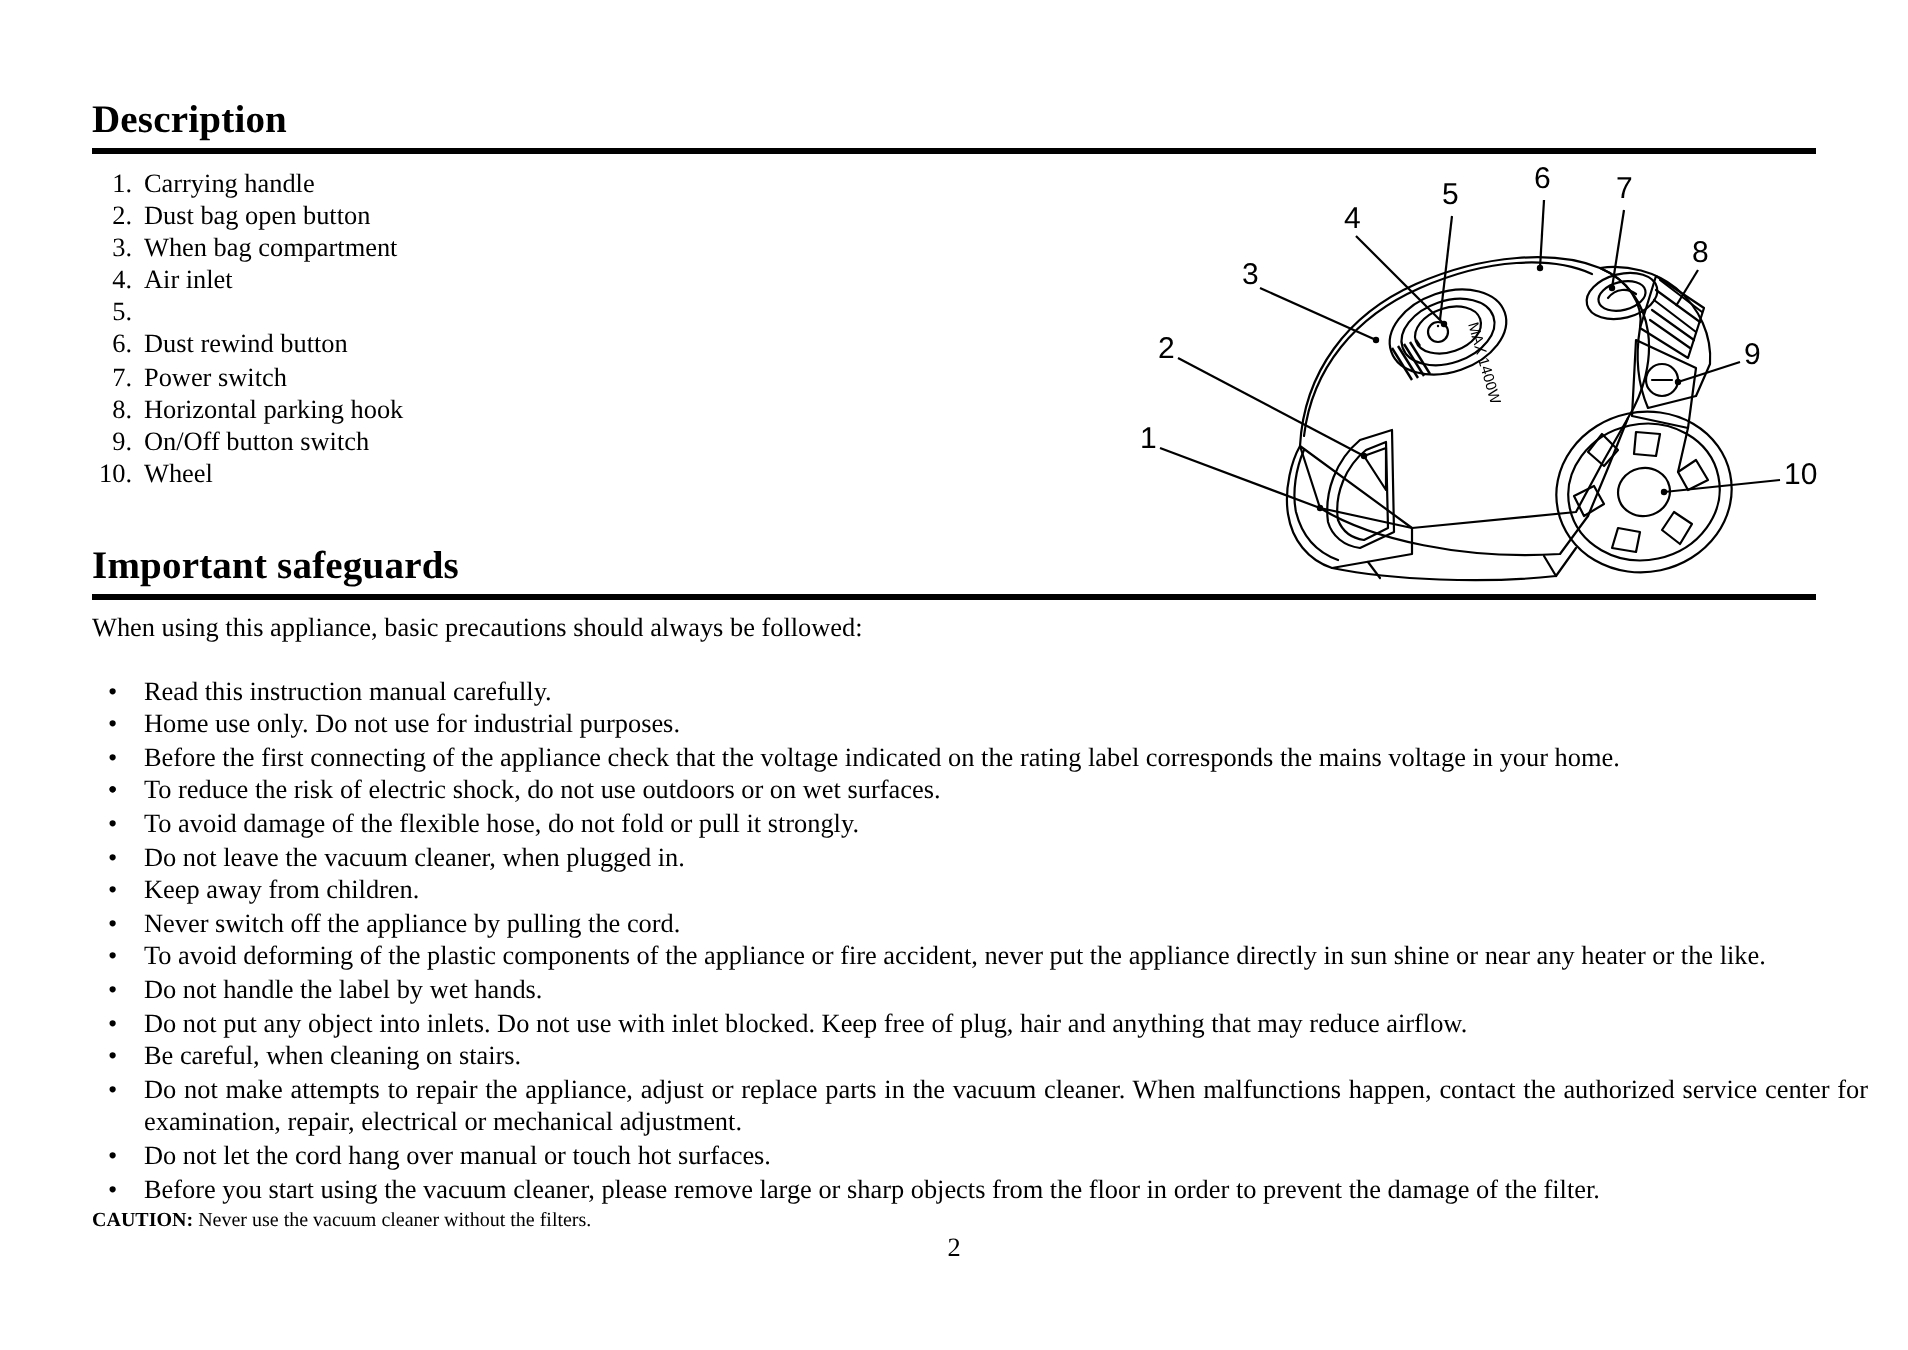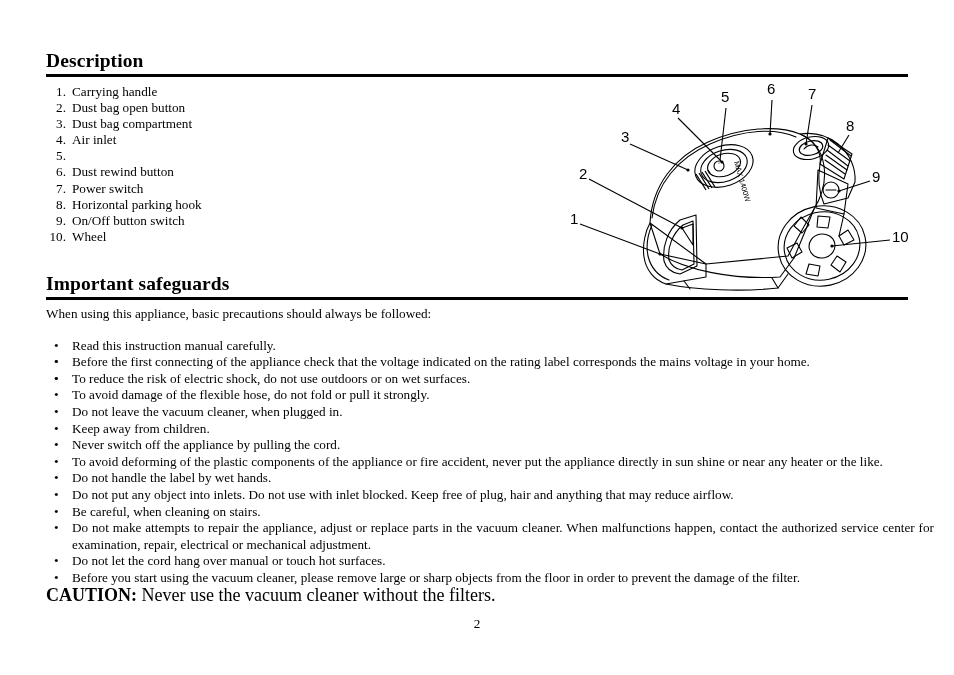--- a/index.html
+++ b/index.html
@@ -93,21 +93,21 @@
     position: absolute;
     left: 8px;
     top: 0;
     font-size: 13.2px;
     line-height: 16.6px;
   }
   .bullet-item.wide { width: 862px; }
   .bullet-item.nowrap { white-space: nowrap; }
 
   .caution-line {
-    font-size: 18px;
+    font-size: 10px;
     line-height: 16.6px;
     white-space: nowrap;
   }
   .caution-line .caution-label {
     font-weight: bold;
   }
 
   #page-number {
     position: absolute;
     left: 0;
@@ -145,21 +145,21 @@
     <div class="num-item">
       <span class="num">1.</span>
       <span class="num-text">Carrying handle</span>
     </div>
     <div class="num-item">
       <span class="num">2.</span>
       <span class="num-text">Dust bag open button</span>
     </div>
     <div class="num-item">
       <span class="num">3.</span>
-      <span class="num-text">Dust bag compartment</span>
+      <span class="num-text">When bag compartment</span>
     </div>
     <div class="num-item">
       <span class="num">4.</span>
       <span class="num-text">Air inlet</span>
     </div>
     <div class="num-item">
       <span class="num">5.</span>
     </div>
     <div class="num-item">
       <span class="num">6.</span>
@@ -303,20 +303,21 @@
   <div id="safeguards-body">
 
     <div class="intro-line">When using this appliance, basic precautions should always be followed:</div>
 
     <div class="bullet-item nowrap">
       <span class="dot">•</span>
       <span>Read this instruction manual carefully.</span>
     </div>
     <div class="bullet-item nowrap">
       <span class="dot">•</span>
+      <span>Home use only. Do not use for industrial purposes.</span>
     </div>
     <div class="bullet-item nowrap">
       <span class="dot">•</span>
       <span>Before the first connecting of the appliance check that the voltage indicated on the rating label corresponds the mains voltage in your home.</span>
     </div>
     <div class="bullet-item nowrap">
       <span class="dot">•</span>
     </div>
     <div class="bullet-item nowrap">
       <span class="dot">•</span>

